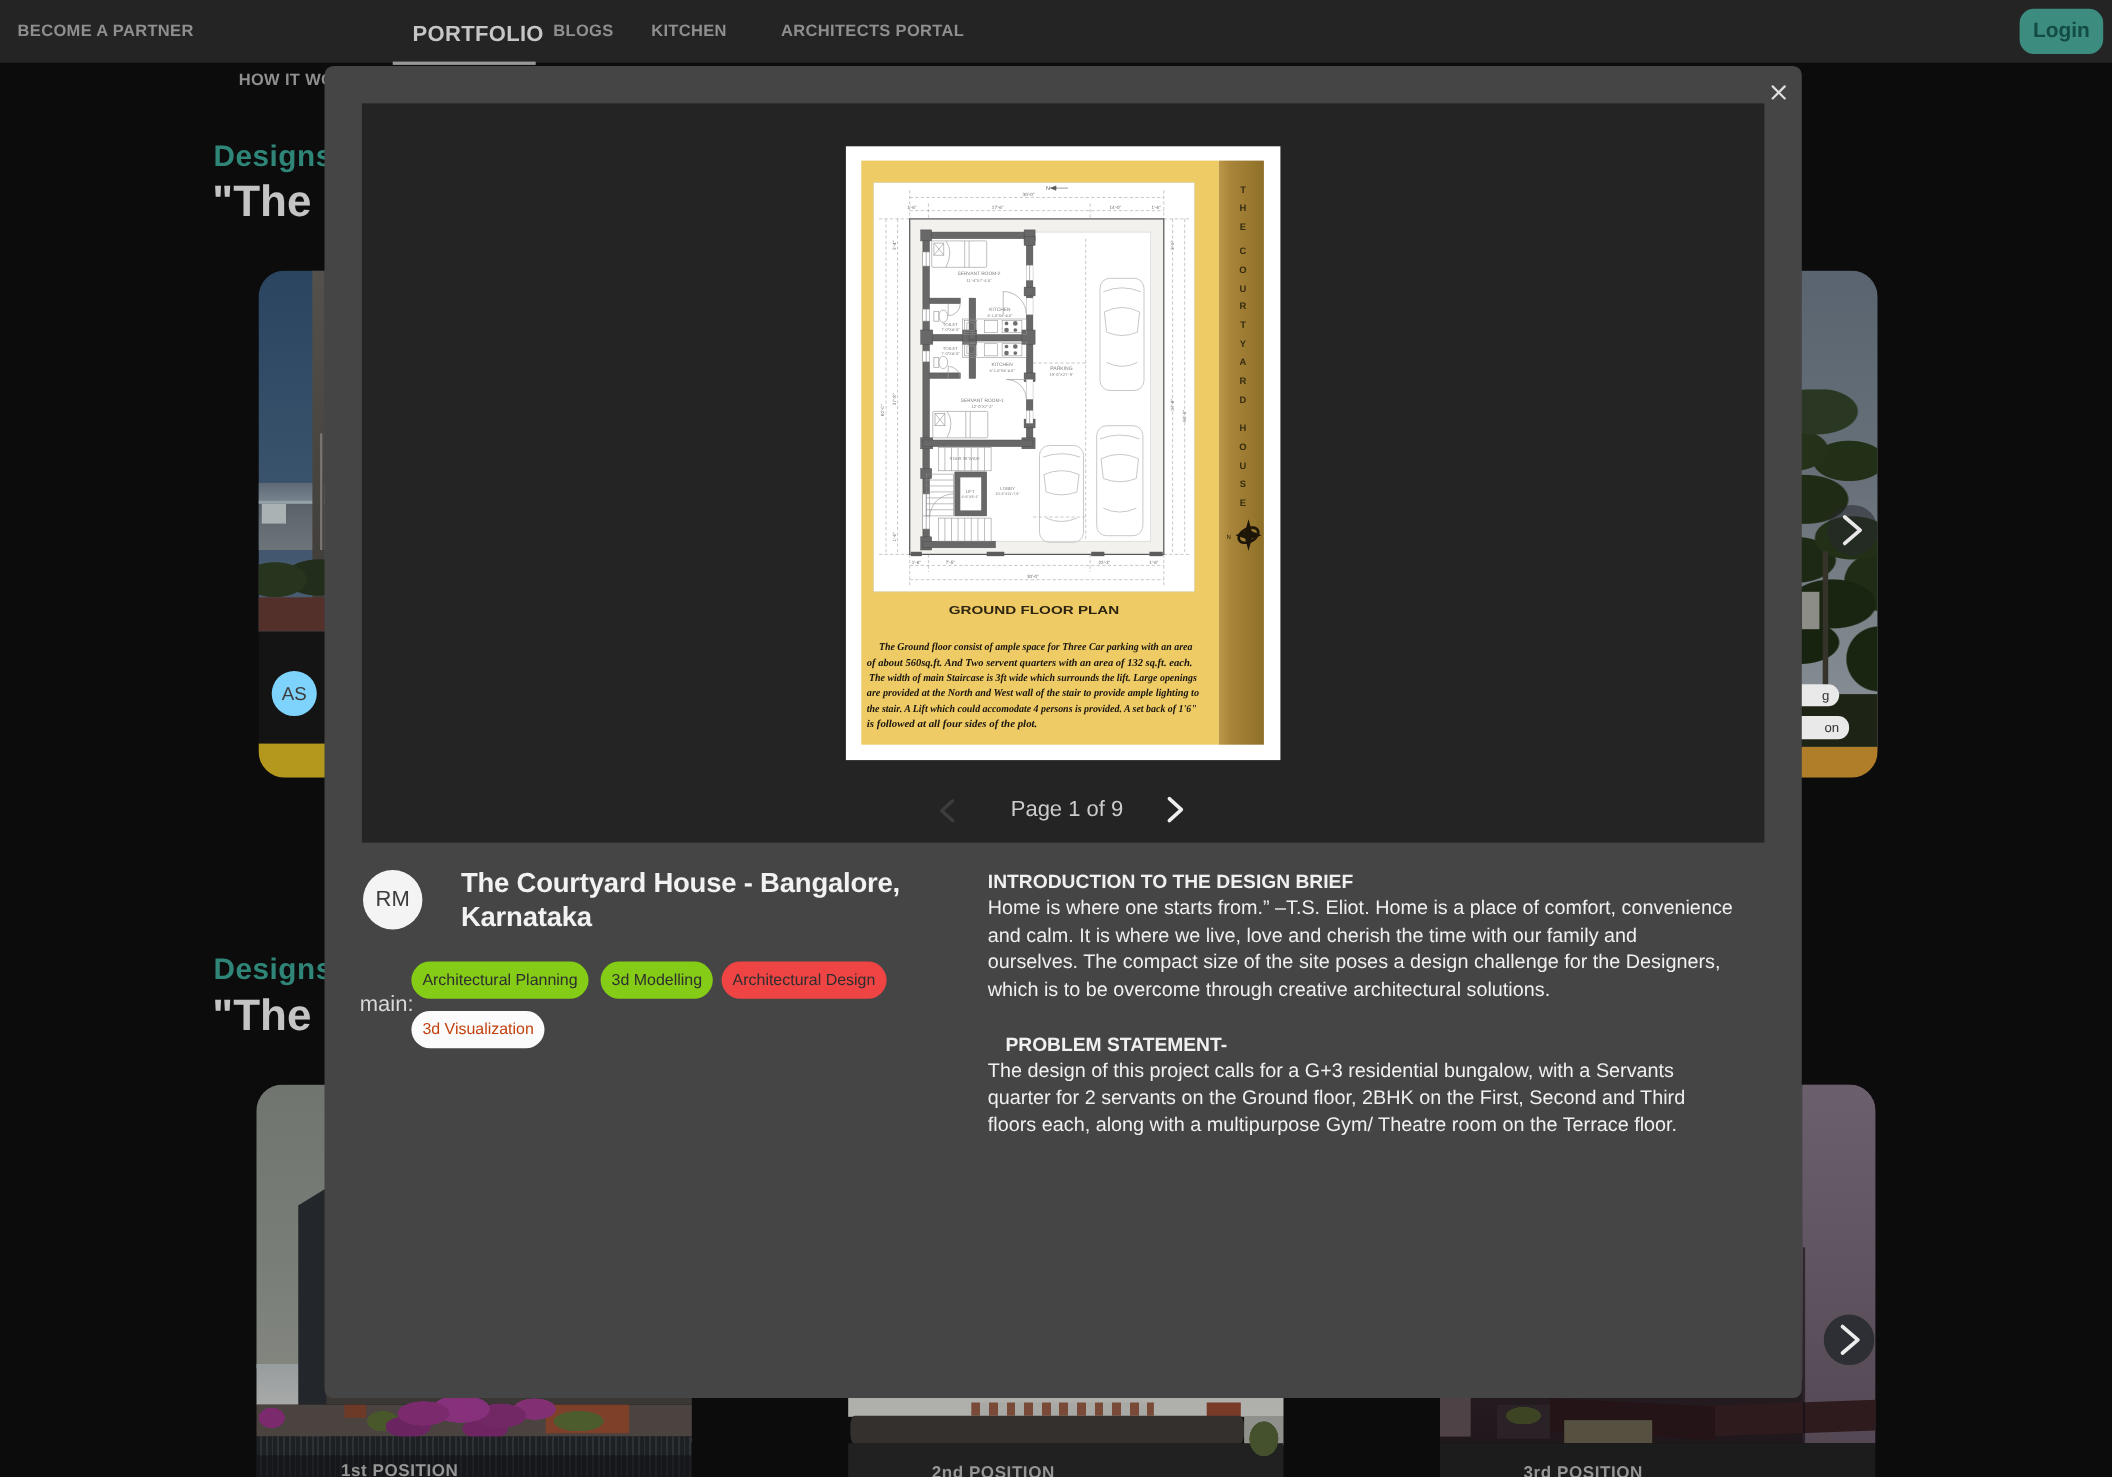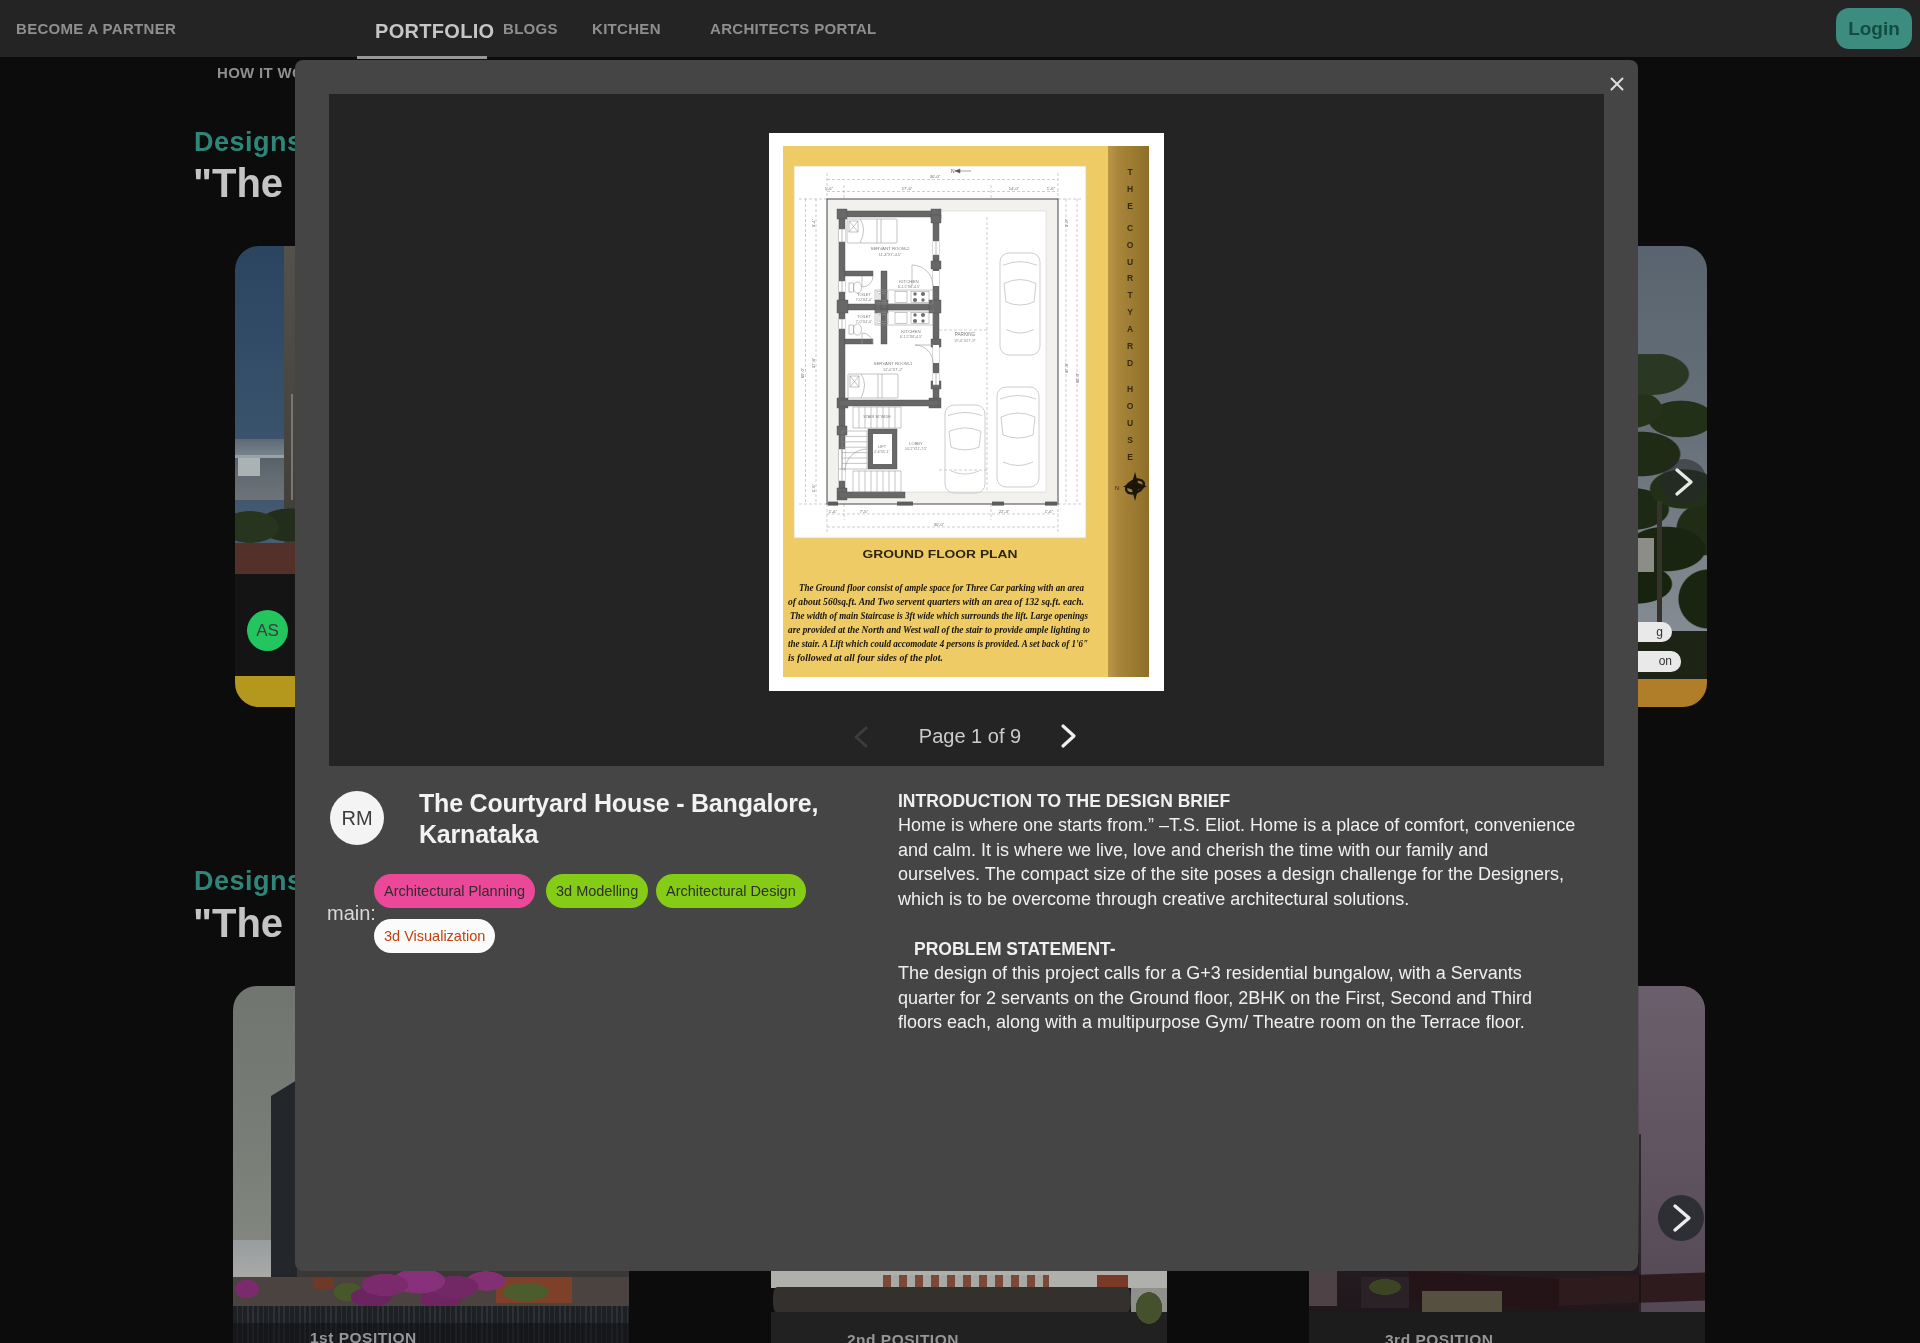--- a/index.html
+++ b/index.html
@@ -47,21 +47,21 @@
   <div class="abs" style="left:49px;top:0;width:11px;height:300px;background:linear-gradient(#54504c,#403c37);"></div>
 
   <div class="abs" style="left:56px;top:148px;width:2px;height:106px;background:#7a7672;"></div>
 
   <div class="abs" style="left:0;top:255px;width:100%;height:45px;background:radial-gradient(ellipse 45px 25px at 15px 26px,#27351f 62%,transparent 65%),radial-gradient(ellipse 50px 26px at 55px 24px,#222e1b 62%,transparent 65%),radial-gradient(ellipse 40px 22px at 90px 28px,#253420 62%,transparent 65%);"></div>
 
   <div class="abs" style="left:0;top:297px;width:100%;height:31px;background:#53302a;"></div>
 
   <div class="abs" style="left:0;top:328px;width:100%;height:133px;background:#141414;"></div>
 
-  <div class="abs" style="left:12px;top:364px;width:41px;height:41px;border-radius:50%;background:#22c55e;color:#3c3c3c;font-size:17px;text-align:center;line-height:41px;">AS</div>
+  <div class="abs" style="left:12px;top:364px;width:41px;height:41px;border-radius:50%;background:#7dd3fc;color:#3c3c3c;font-size:17px;text-align:center;line-height:41px;">AS</div>
 
   <div class="abs" style="left:0;top:430px;width:100%;height:31px;background:#b4971d;"></div>
 </div>
 
 <div class="abs" style="left:1311px;top:246px;width:396px;height:461px;border-radius:24px;overflow:hidden;">
 
   <div class="abs" style="left:0;top:0;width:100%;height:433px;background:linear-gradient(#596470 0%,#687179 45%,#7d858b 75%,#89909a 100%);"></div>
 
   <div class="abs" style="left:295px;top:108px;width:101px;height:290px;background:
     radial-gradient(ellipse 58px 32px at 45px 20px,#2a3823 64%,transparent 67%),
@@ -532,25 +532,25 @@
 <svg class="abs" style="left:1058px;top:723px;" width="20px" height="26" viewBox="0 0 20 26">
     <path d="M5 3 L16 13 L5 23" stroke="#efefef" stroke-width="3.2" fill="none" stroke-linecap="round" stroke-linejoin="round"></path>
   </svg>
 
 <div class="abs" style="left:330px;top:791px;width:54px;height:54px;border-radius:50%;background:#f4f4f4;color:#3d3d3d;font-size:20px;text-align:center;line-height:54px;">RM</div>
 
 <div class="abs" style="left:419px;top:788px;width:440px;font-size:25px;font-weight:bold;color:#f2f2f2;line-height:31px;letter-spacing:-0.2px;">The Courtyard House - Bangalore, Karnataka</div>
 
 <div class="abs" style="left:327px;top:902px;font-size:20px;color:#d8d8d8;">main:</div>
 
-<div class="abs" style="left:374px;top:874px;height:34px;border-radius:17px;background:#ec4899;color:#2e2e2e;font-size:14.5px;line-height:34px;padding:0 10px;">Architectural Planning</div>
+<div class="abs" style="left:374px;top:874px;height:34px;border-radius:17px;background:#84cc16;color:#2e2e2e;font-size:14.5px;line-height:34px;padding:0 10px;">Architectural Planning</div>
 
 <div class="abs" style="left:546px;top:874px;height:34px;border-radius:17px;background:#84cc16;color:#2e2e2e;font-size:14.5px;line-height:34px;padding:0 10px;">3d Modelling</div>
 
-<div class="abs" style="left:656px;top:874px;height:34px;border-radius:17px;background:#84cc16;color:#2e2e2e;font-size:14.5px;line-height:34px;padding:0 10px;">Architectural Design</div>
+<div class="abs" style="left:656px;top:874px;height:34px;border-radius:17px;background:#ef4444;color:#2e2e2e;font-size:14.5px;line-height:34px;padding:0 10px;">Architectural Design</div>
 
 <div class="abs" style="left:374px;top:919px;height:34px;border-radius:17px;background:#fbfbfb;color:#c2410c;font-size:14.5px;line-height:34px;padding:0 10px;">3d Visualization</div>
 
 <div class="abs" style="left:898px;top:791px;font-size:17.5px;font-weight:bold;color:#f0f0f0;">INTRODUCTION TO THE DESIGN BRIEF</div>
 
 <div class="abs" style="left:898px;top:813px;width:760px;font-size:18px;color:#f0f0f0;line-height:24.7px;white-space:nowrap;">Home is where one starts from.” –T.S. Eliot. Home is a place of comfort, convenience<br>and calm. It is where we live, love and cherish the time with our family and<br>ourselves. The compact size of the site poses a design challenge for the Designers,<br>which is to be overcome through creative architectural solutions.</div>
 
 <div class="abs" style="left:914px;top:939px;font-size:17.5px;font-weight:bold;color:#f0f0f0;">PROBLEM STATEMENT-</div>
 
 <div class="abs" style="left:898px;top:961px;width:760px;font-size:18px;color:#f0f0f0;line-height:24.7px;white-space:nowrap;">The design of this project calls for a G+3 residential bungalow, with a Servants<br>quarter for 2 servants on the Ground floor, 2BHK on the First, Second and Third<br>floors each, along with a multipurpose Gym/ Theatre room on the Terrace floor.</div>

